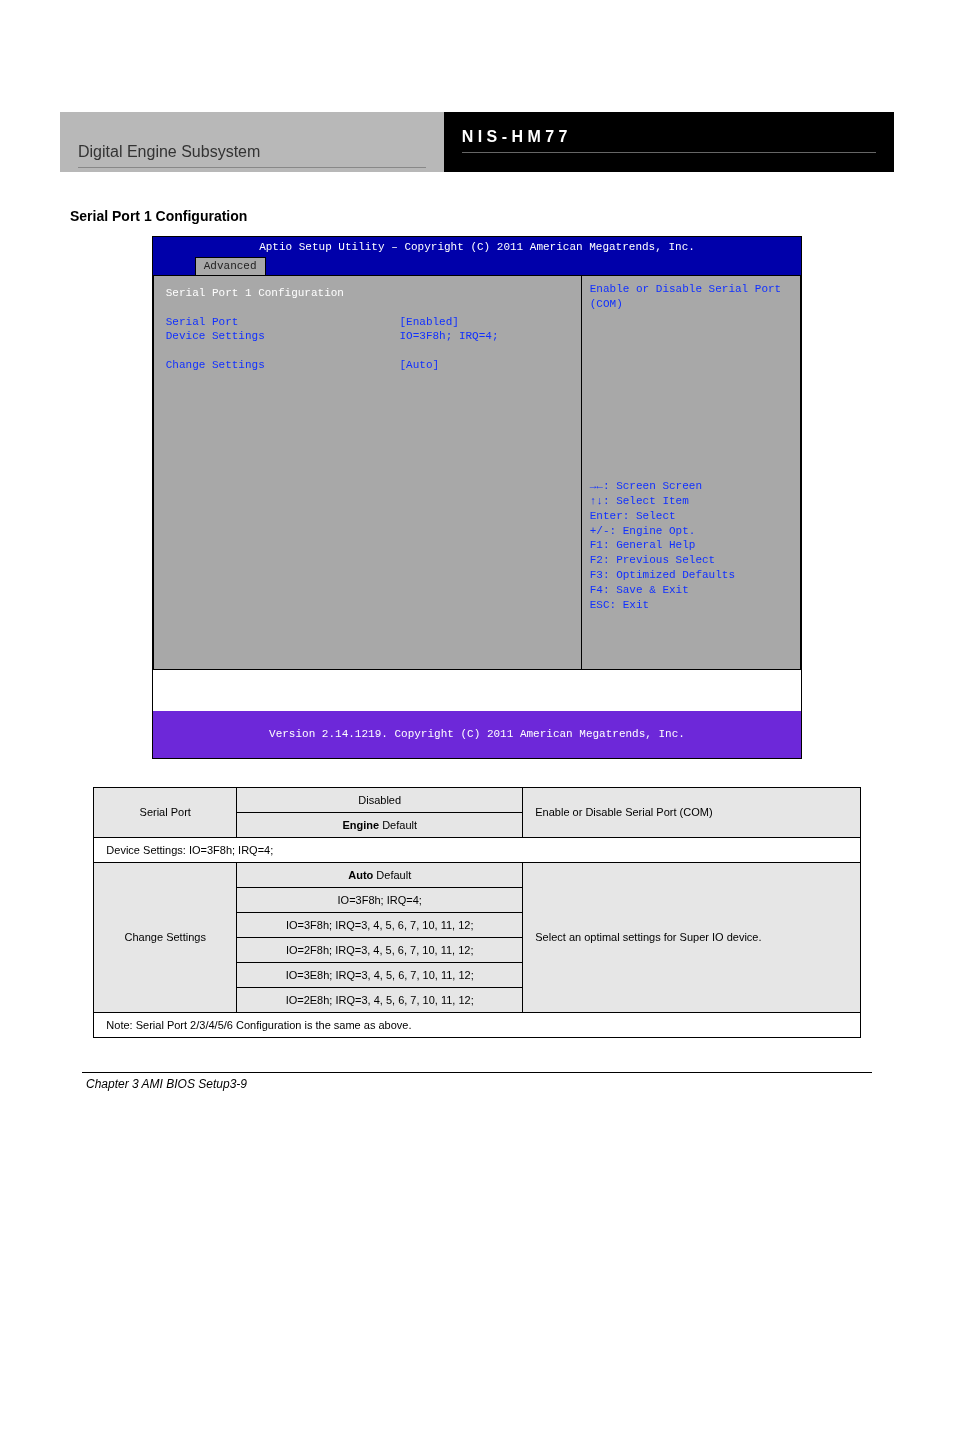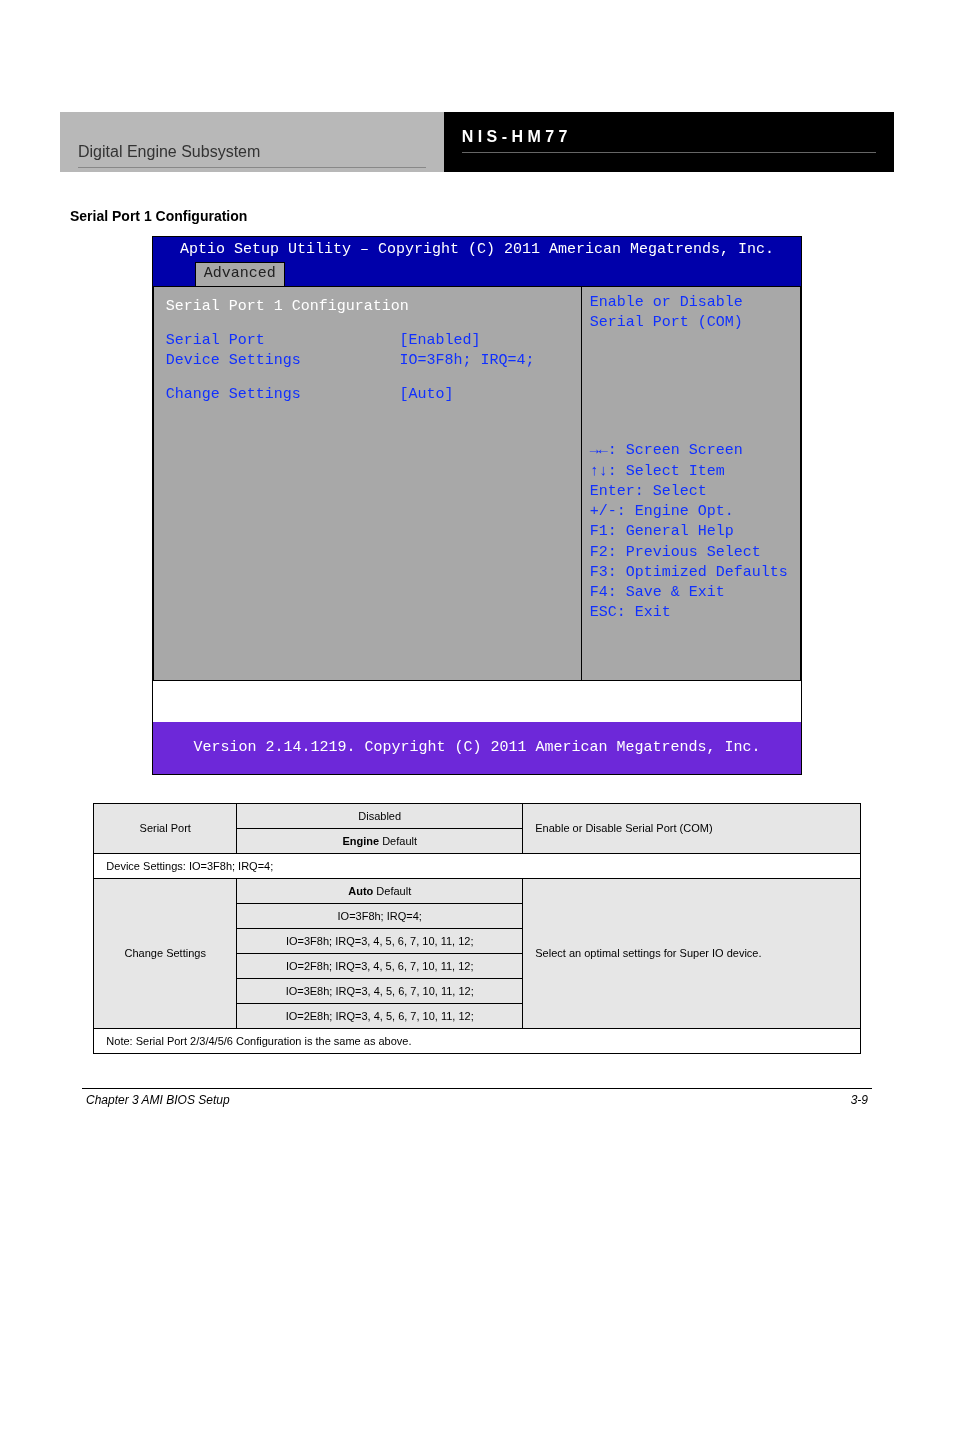--- a/index.html
+++ b/index.html
@@ -56,21 +56,21 @@
     font-size: 14px;
     font-weight: 600;
   }
 
   
   .bios {
     width: 78%;
     margin: 0 auto;
     border: 1px solid #000;
     font-family: "Courier New", monospace;
-    font-size: 15px;
+    font-size: 11px;
     line-height: 1.35;
   }
   .bios-top {
     background: #0000aa;
     color: #fff;
     text-align: center;
     padding: 3px 0 0 0;
   }
   .bios-tabs {
     background: #0000aa;
@@ -136,21 +136,20 @@
   .opts .shade { background: #e6e6e6; }
   .opts .wide { background: #fff; }
 
   
   .footer-line {
     border-top: 1px solid #000;
     margin: 34px 22px 0 22px;
   }
   .footer {
     display: flex;
-    justify-content: space-between;
     padding: 4px 26px 0 26px;
     font-size: 12px;
     font-style: italic;
   }
 </style>
 </head>
 <body>
 <div class="page">
 
 <div class="top-header">

